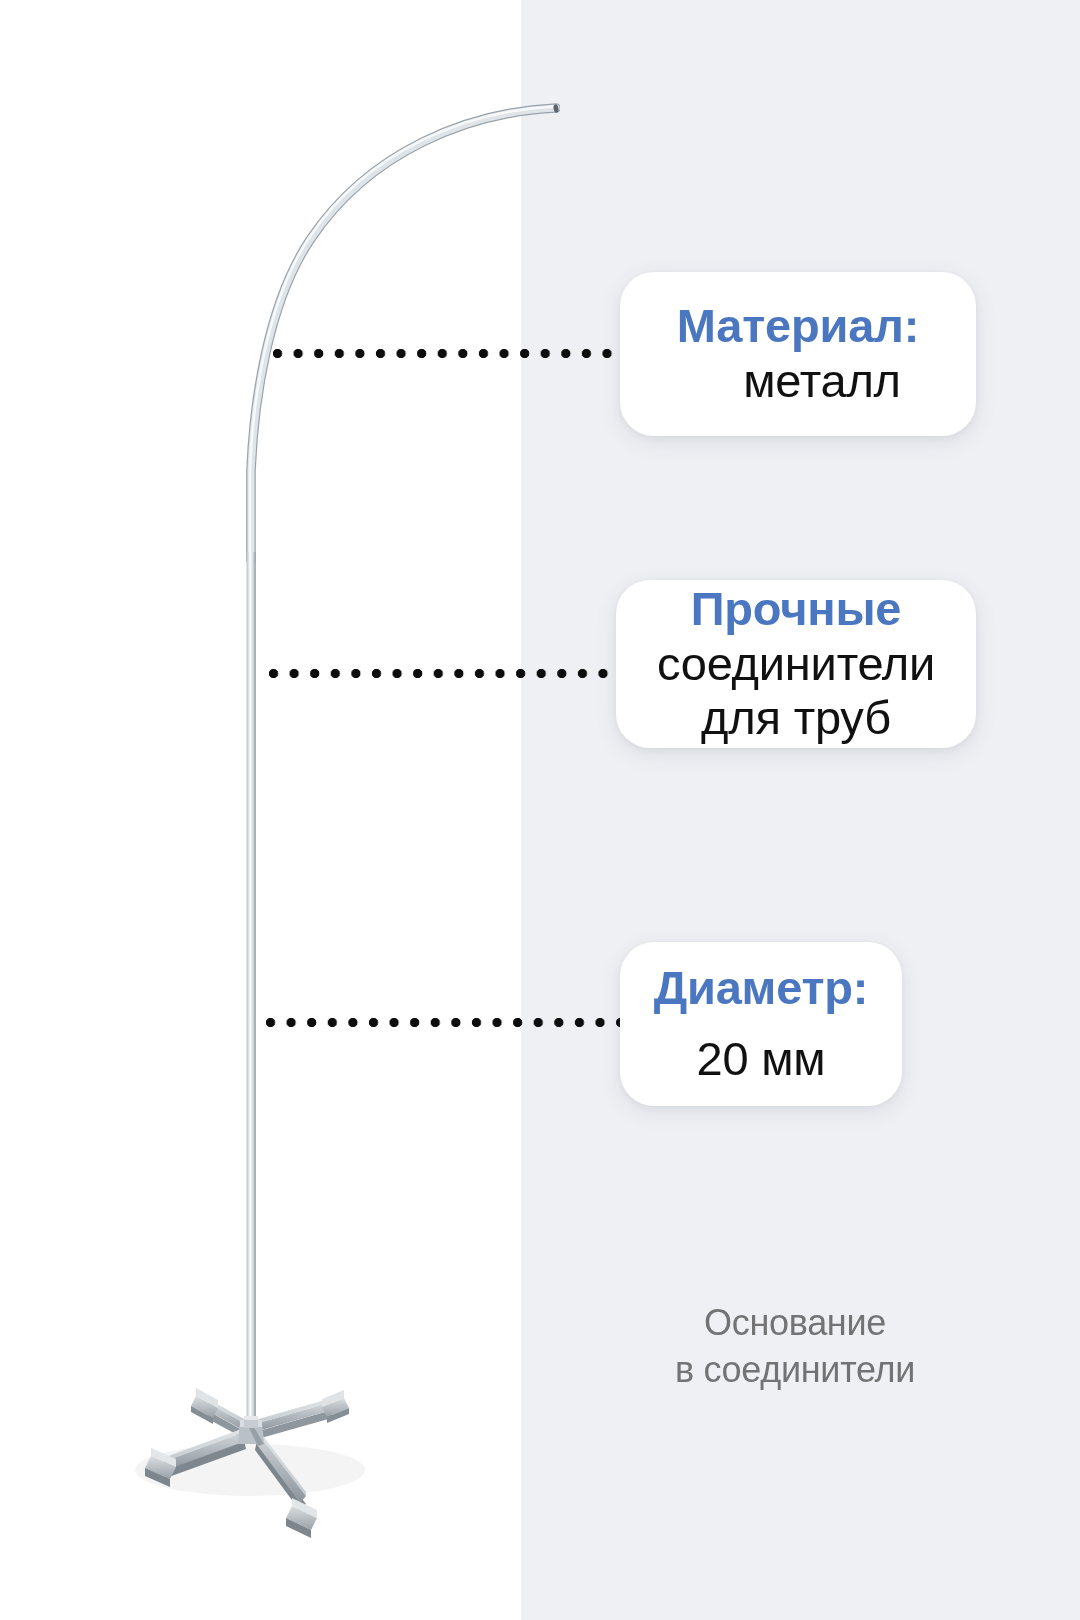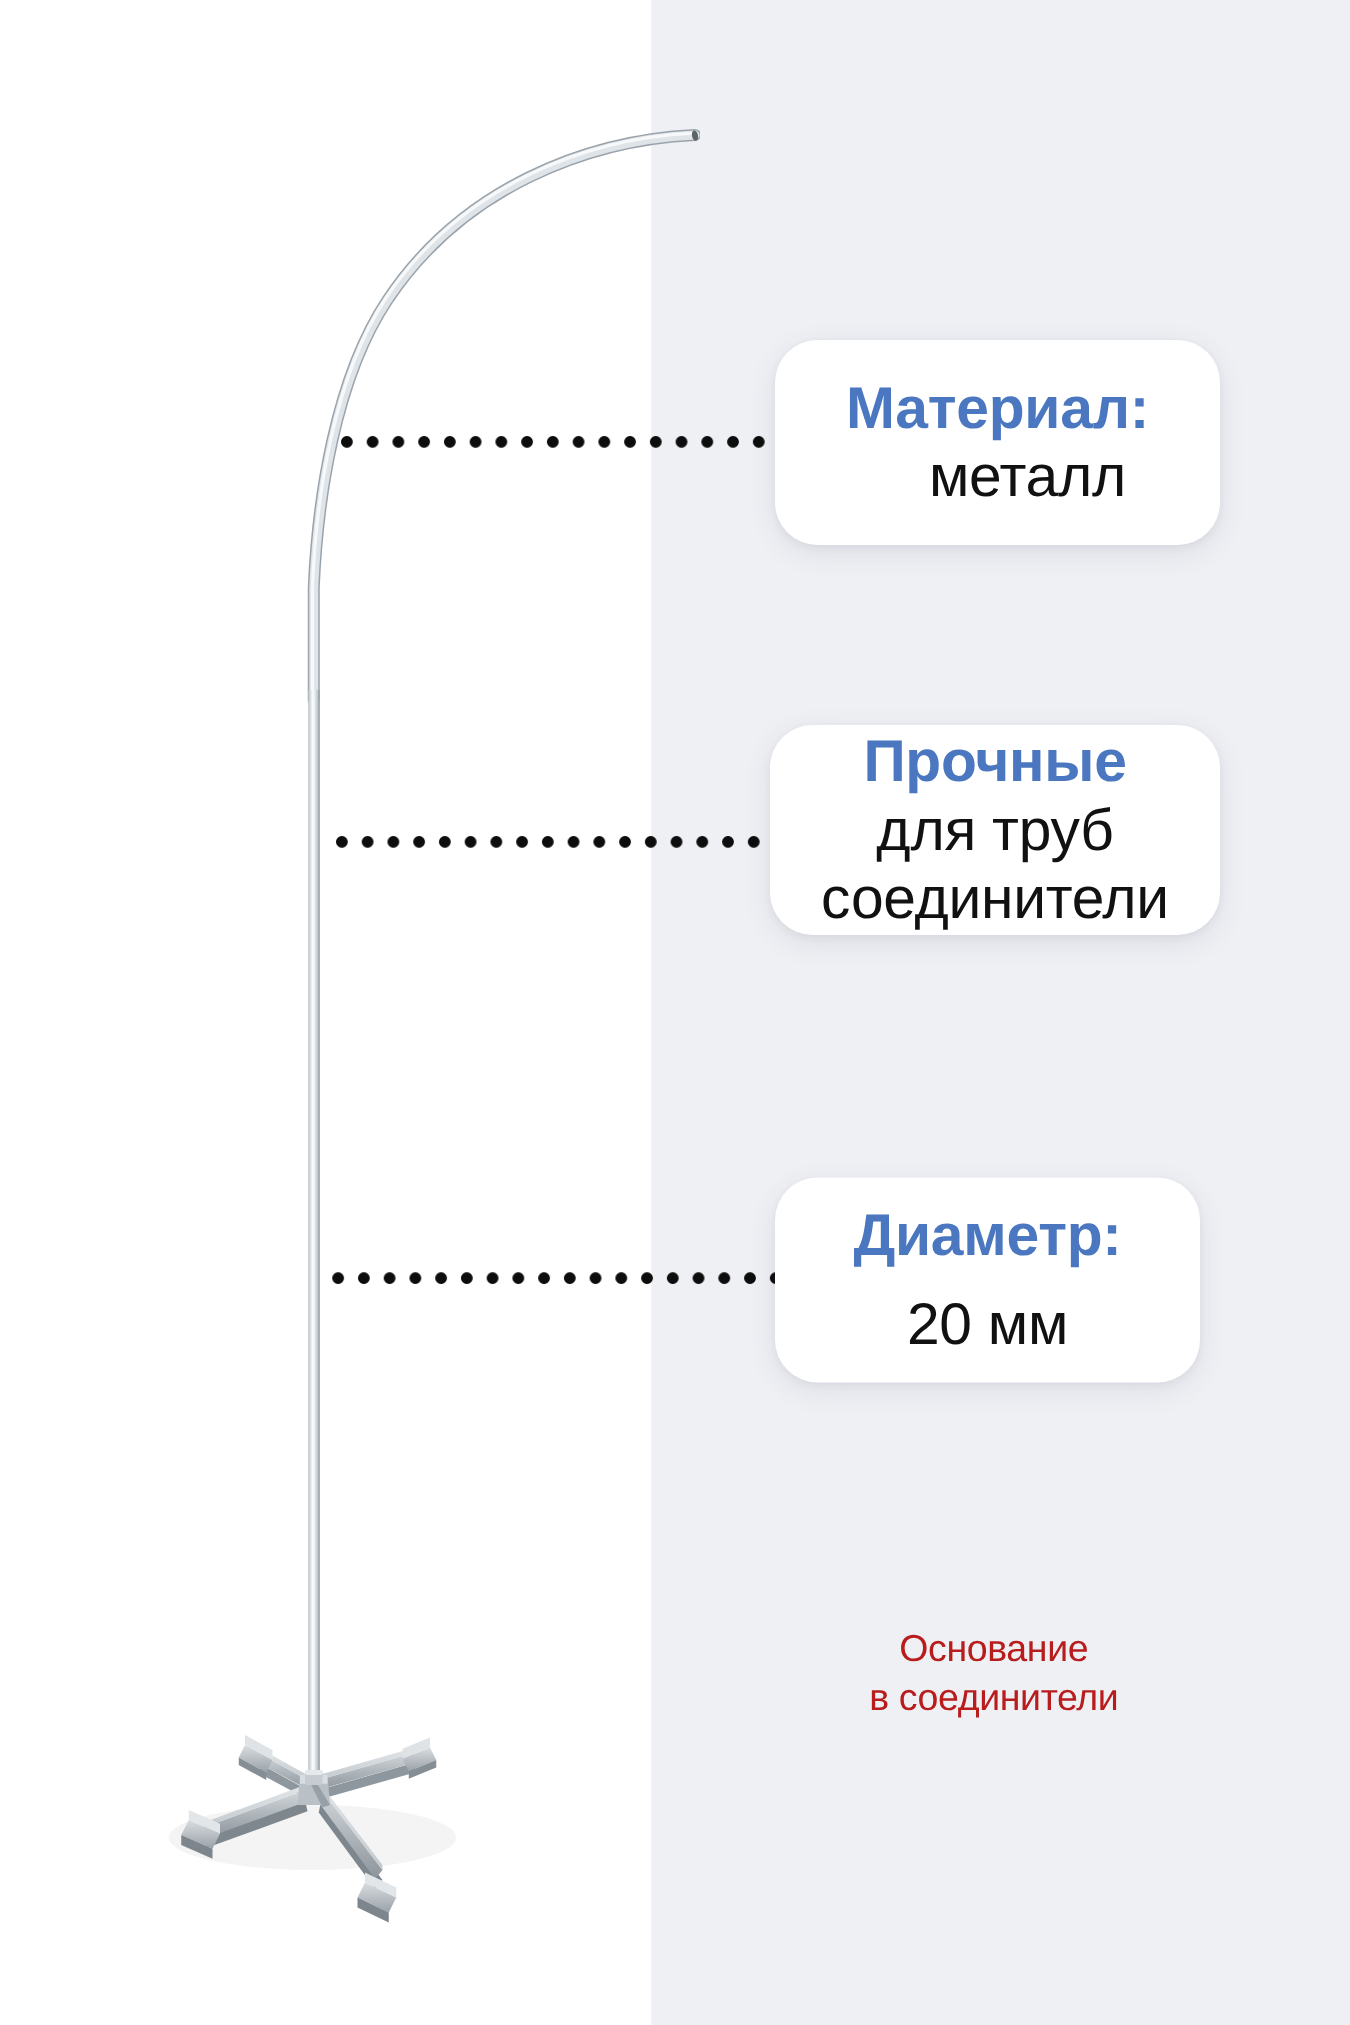--- a/index.html
+++ b/index.html
@@ -87,33 +87,33 @@
   }
 
   #card-material  { left: 620px; top: 272px;  width: 356px; height: 164px; }
   #card-material .hd { font-size: 47px; }
   #card-material .bd { font-size: 47px; margin-top: 4px; margin-left: 48px; }
 
   #card-connectors { left: 616px; top: 580px; width: 360px; height: 168px; }
   #card-connectors .hd { font-size: 47px; }
   #card-connectors .bd { font-size: 47px; margin-top: 4px; }
 
-  #card-diameter  { left: 620px; top: 942px;  width: 340px; height: 164px; }
+  #card-diameter  { left: 620px; top: 942px;  width: 282px; height: 164px; }
   #card-diameter .hd { font-size: 47px; }
   #card-diameter .bd { font-size: 47px; margin-top: 20px; }
 
   
   #footnote {
     position: absolute;
     left: 560px;
     top: 1300px;
     width: 470px;
     text-align: center;
-    color: #b91c1c;
-    font-size: 30px;
+    color: #737373;
+    font-size: 36px;
     line-height: 1.30;
     letter-spacing: -0.3px;
   }
   #footnote div { white-space: nowrap; }
 </style>
 </head>
 <body>
 
 <div id="stage">
 
@@ -216,22 +216,22 @@
   <div class="leader leader-2"></div>
   <div class="leader leader-3"></div>
 
   <div class="card" id="card-material">
     <div class="hd">Материал:</div>
     <div class="bd">металл</div>
   </div>
 
   <div class="card" id="card-connectors">
     <div class="hd">Прочные</div>
+    <div class="bd">соединители</div>
     <div class="bd">для труб</div>
-    <div class="bd">соединители</div>
   </div>
 
   <div class="card" id="card-diameter">
     <div class="hd">Диаметр:</div>
     <div class="bd">20 мм</div>
   </div>
 
   <div id="footnote">
     <div>Основание</div>
     <div>в соединители</div>

